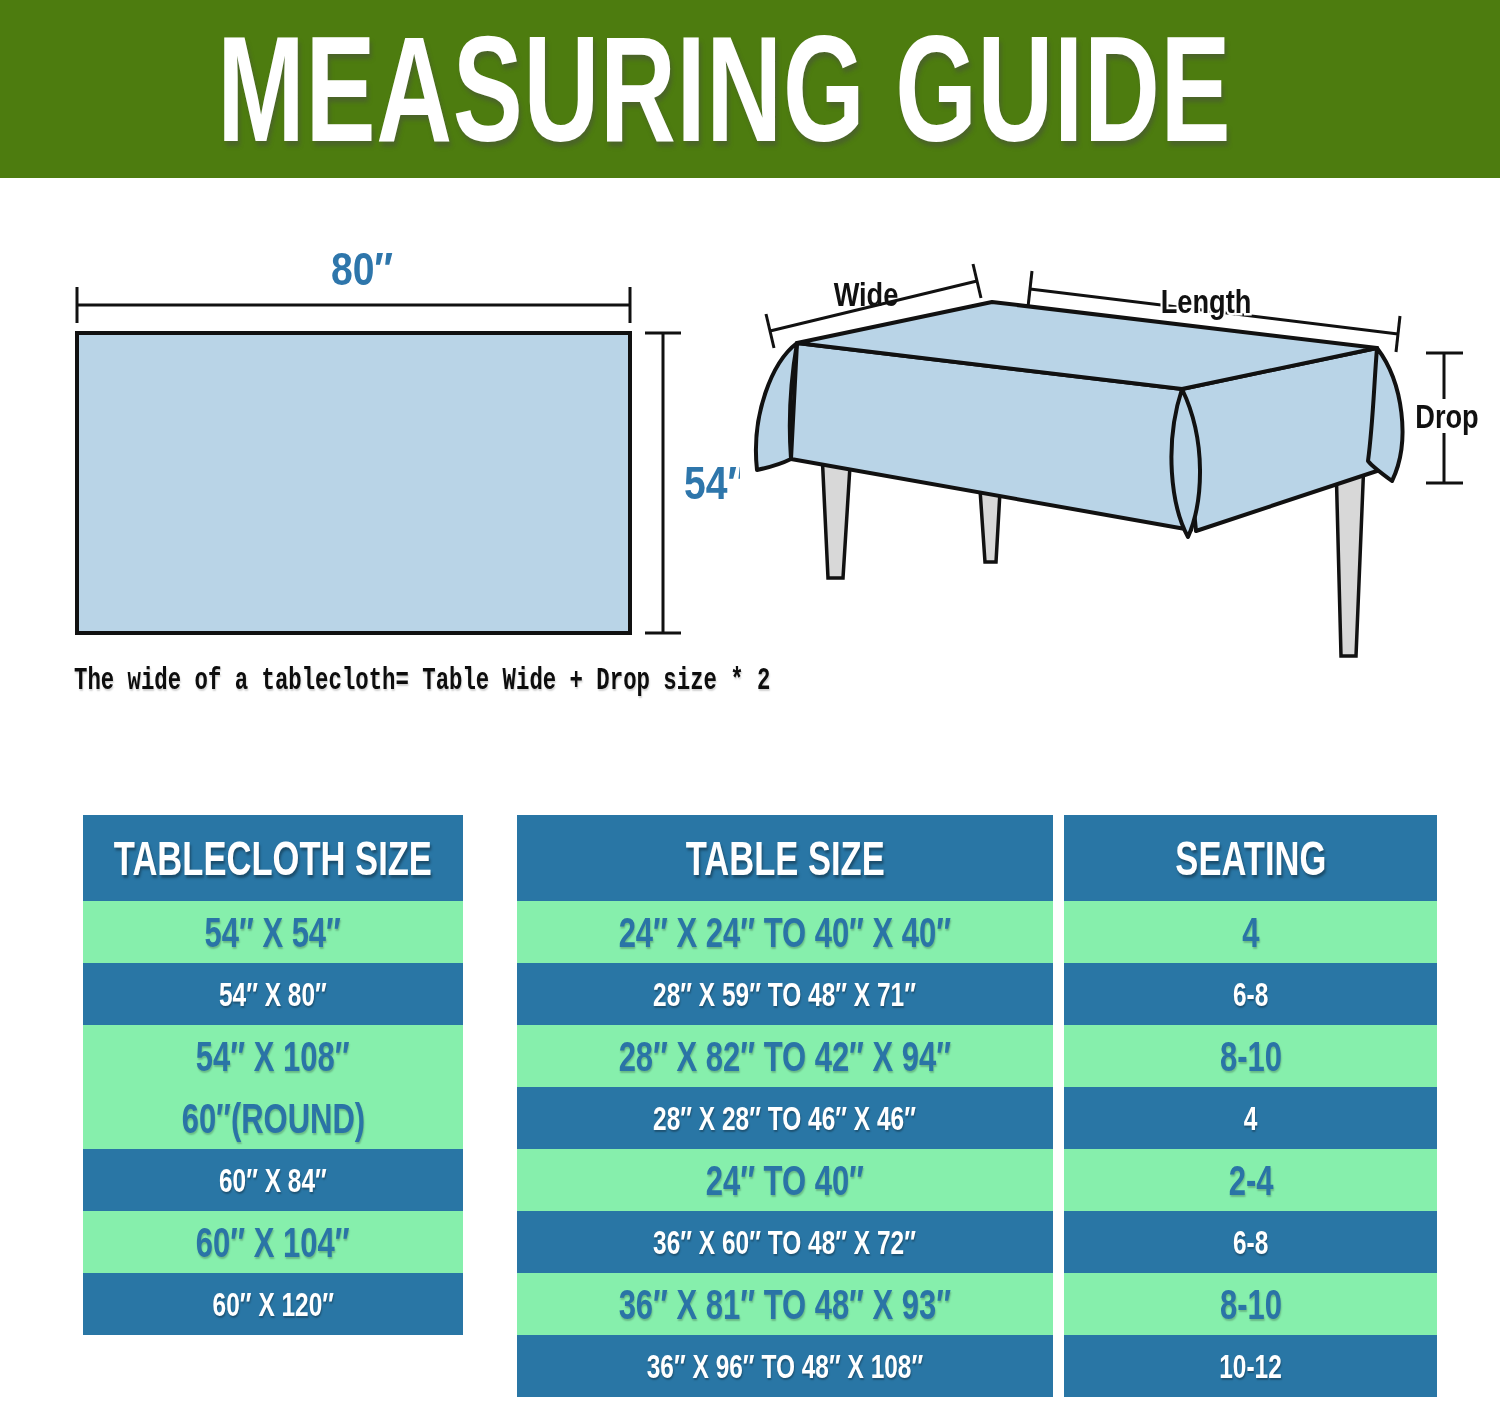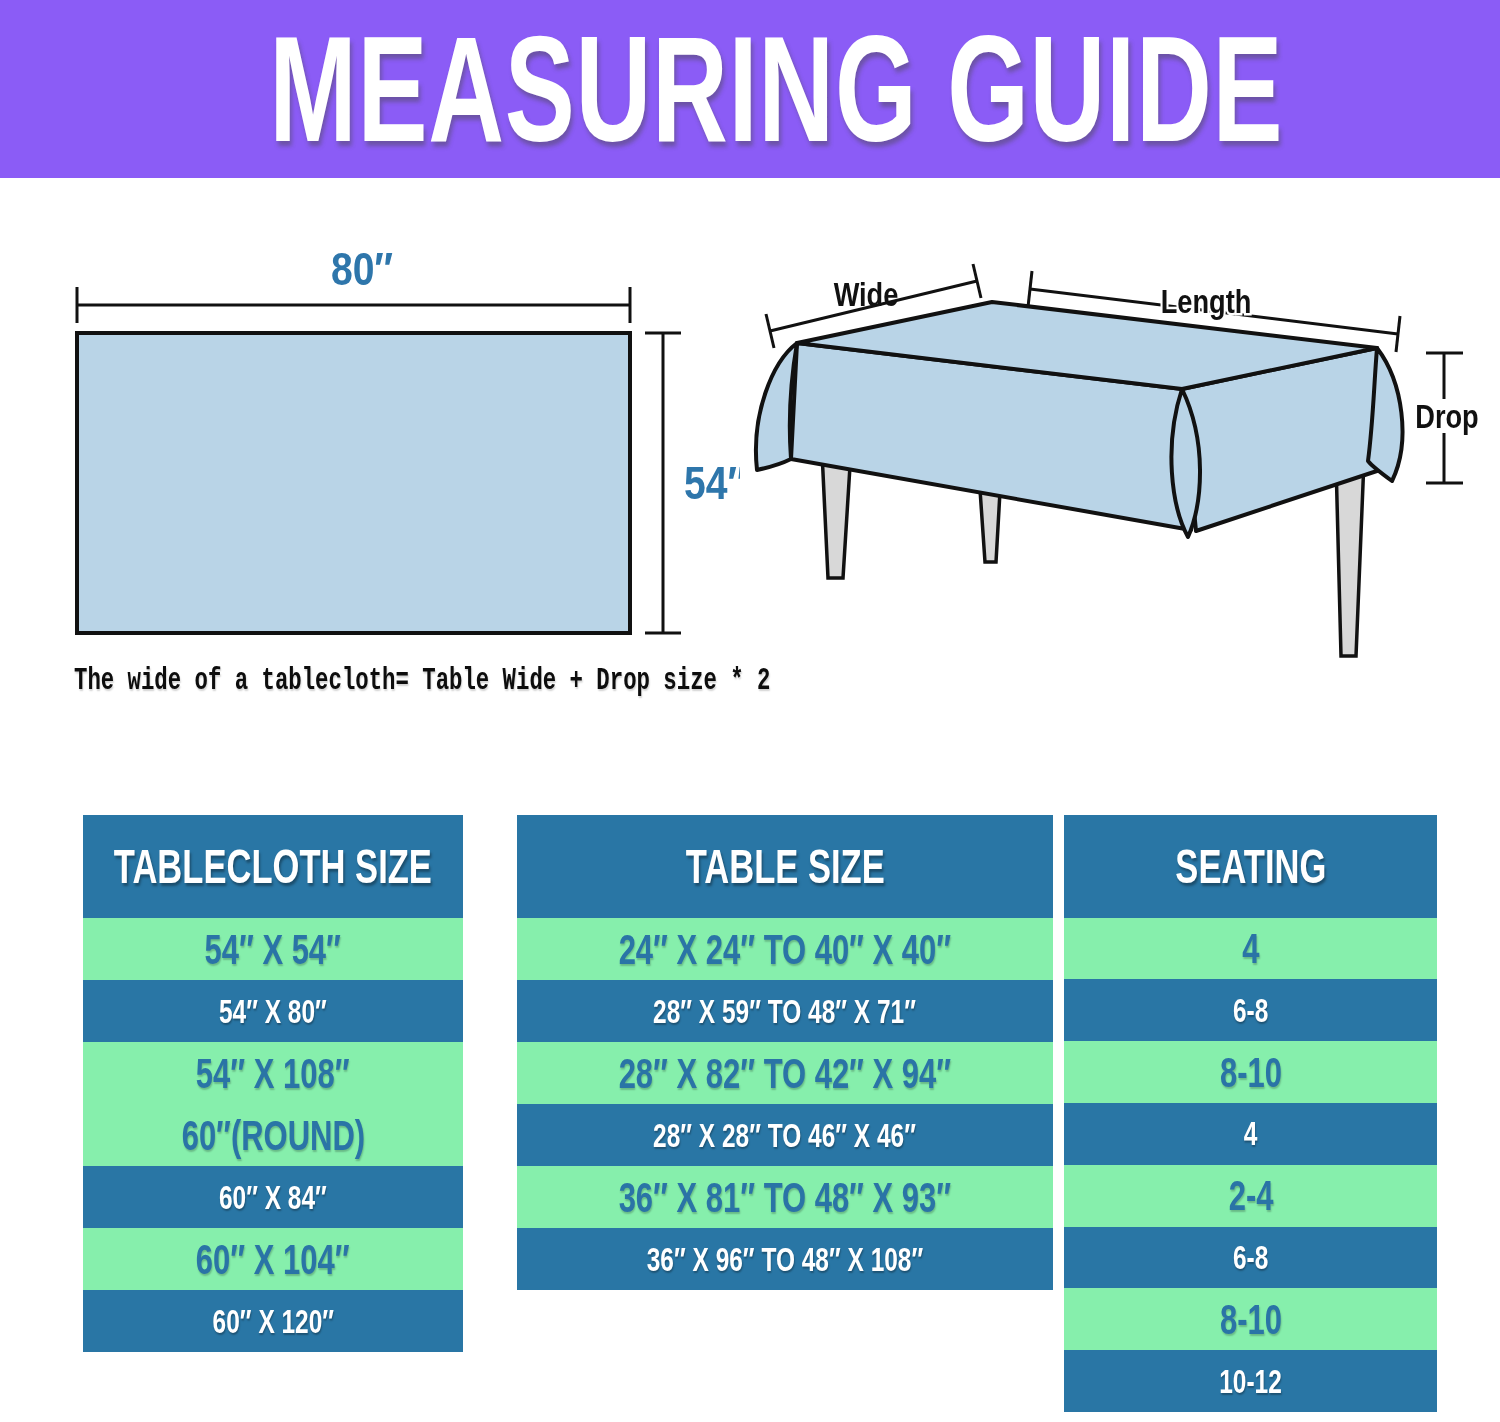--- a/index.html
+++ b/index.html
@@ -1,38 +1,38 @@
 <!DOCTYPE html>
 <html><head>
 <meta charset="utf-8">
 <style>
   html,body{margin:0;padding:0;background:#fff;}
   #page{position:relative;width:1500px;height:1422px;background:#ffffff;overflow:hidden;
         font-family:"Liberation Sans","DejaVu Sans",sans-serif;}
   
-  .banner{position:absolute;left:0;top:0;width:1500px;height:178px;background:#8b5cf6;
-          display:flex;align-items:center;justify-content:flex-end;}
+  .banner{position:absolute;left:0;top:0;width:1500px;height:178px;background:#4d7c0f;
+          display:flex;align-items:center;justify-content:flex-start;}
   .banner .title{display:inline-block;transform:scale(0.70,1);white-space:nowrap;
           font-size:150px;font-weight:bold;color:#ffffff;letter-spacing:1px;
           text-shadow:3px 5px 5px rgba(70,70,70,0.45);}
   
   .diag{position:absolute;}
   svg text{font-family:"Liberation Sans","DejaVu Sans",sans-serif;font-weight:bold;}
   
   .formula{position:absolute;left:74px;color:#0d0d0d;font-size:31px;font-weight:bold;line-height:1;font-family:Liberation Mono, monospace;}
   .formula .cz{display:inline-block;transform:scaleX(0.72);transform-origin:left center;white-space:nowrap;
           text-shadow:1px 2px 2px rgba(0,0,0,0.18);}
   
   .sizes{position:absolute;left:83px;top:815px;width:1354px;height:597px;display:flex;}
   .col{display:flex;flex-direction:column;}
   .col1{width:380px;} .col2{width:556px;margin-left:36px;} .col3{width:387px;}
   .sp1{width:19px;} .sp2{width:12px;}
   .cell{display:flex;align-items:center;justify-content:center;height:62px;}
   .cell .cz{display:inline-block;transform:scaleX(0.72);white-space:nowrap;}
-  .hdr{height:103px;background:#2976a5;color:#ffffff;font-size:48px;font-weight:bold;
+  .hdr{height:86px;background:#2976a5;color:#ffffff;font-size:48px;font-weight:bold;
        text-shadow:2px 3px 3px rgba(0,0,0,0.35);}
   .light{background:#86efac;color:#2a74a6;font-size:43px;font-weight:bold;
        text-shadow:1px 2px 2px rgba(0,0,0,0.22);}
   .dark{background:#2976a5;color:#ffffff;font-size:34px;font-weight:bold;
        text-shadow:1px 2px 2px rgba(0,0,0,0.30);}
 </style>
 </head>
 <body>
 
 <div id="page">
@@ -146,20 +146,26 @@
       <div class="cell dark">
           <span class="cz">28″ X 59″ TO 48″ X 71″</span>
         </div>
       <div class="cell light">
           <span class="cz">28″ X 82″ TO 42″ X 94″</span>
         </div>
       <div class="cell dark">
           <span class="cz">28″ X 28″ TO 46″ X 46″</span>
         </div>
       <div class="cell light">
+          <span class="cz">24″ TO 40″</span>
+        </div>
+      <div class="cell dark">
+          <span class="cz">36″ X 60″ TO 48″ X 72″</span>
+        </div>
+      <div class="cell light">
           <span class="cz">36″ X 81″ TO 48″ X 93″</span>
         </div>
       <div class="cell dark">
           <span class="cz">36″ X 96″ TO 48″ X 108″</span>
         </div>
     </div>
     <div class="sp2"></div>
     <div class="col col3">
       <div class="cell hdr">
           <span class="cz">SEATING</span>

